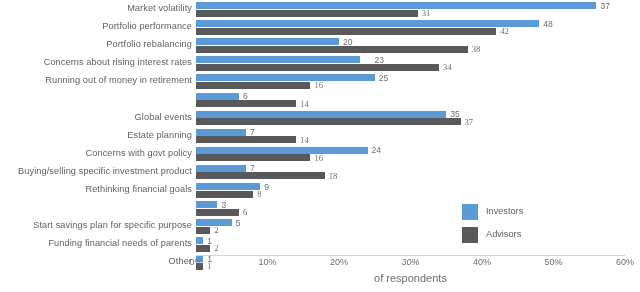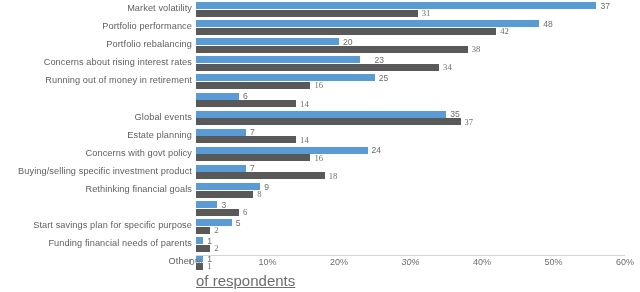--- a/index.html
+++ b/index.html
@@ -112,25 +112,24 @@
     line-height: 1;
     color: #6d6d6d;
     white-space: nowrap;
   }
 
   #axis-title {
     position: absolute;
     left: 196px;
     width: 429px;
     top: 273px;
-    text-align: left;
-    font-size: 15px;
+    text-align: center;
+    font-size: 11px;
     line-height: 1;
     color: #6d6d6d;
-    text-decoration: underline;
   }
 
   
   #legend {
     position: absolute;
     left: 462px;
     top: 202px;
   }
   .legend-item {
     display: flex;
@@ -359,14 +358,24 @@
       <div class="tick" style="left: 0px;">0%</div>
       <div class="tick" style="left: 71.5px;">10%</div>
       <div class="tick" style="left: 143px;">20%</div>
       <div class="tick" style="left: 214.5px; font-style: italic;">30%</div>
       <div class="tick" style="left: 286px;">40%</div>
       <div class="tick" style="left: 357.5px;">50%</div>
       <div class="tick" style="left: 429px;">60%</div>
     </div>
   <div id="axis-title">of respondents</div>
 
+  <div id="legend">
+      <div class="legend-item">
+        <div class="legend-swatch investors"></div>
+        <div class="legend-label">Investors</div>
+      </div>
+      <div class="legend-item">
+        <div class="legend-swatch advisors"></div>
+        <div class="legend-label">Advisors</div>
+      </div>
+    </div>
 
 </div>
 
 </body></html>

